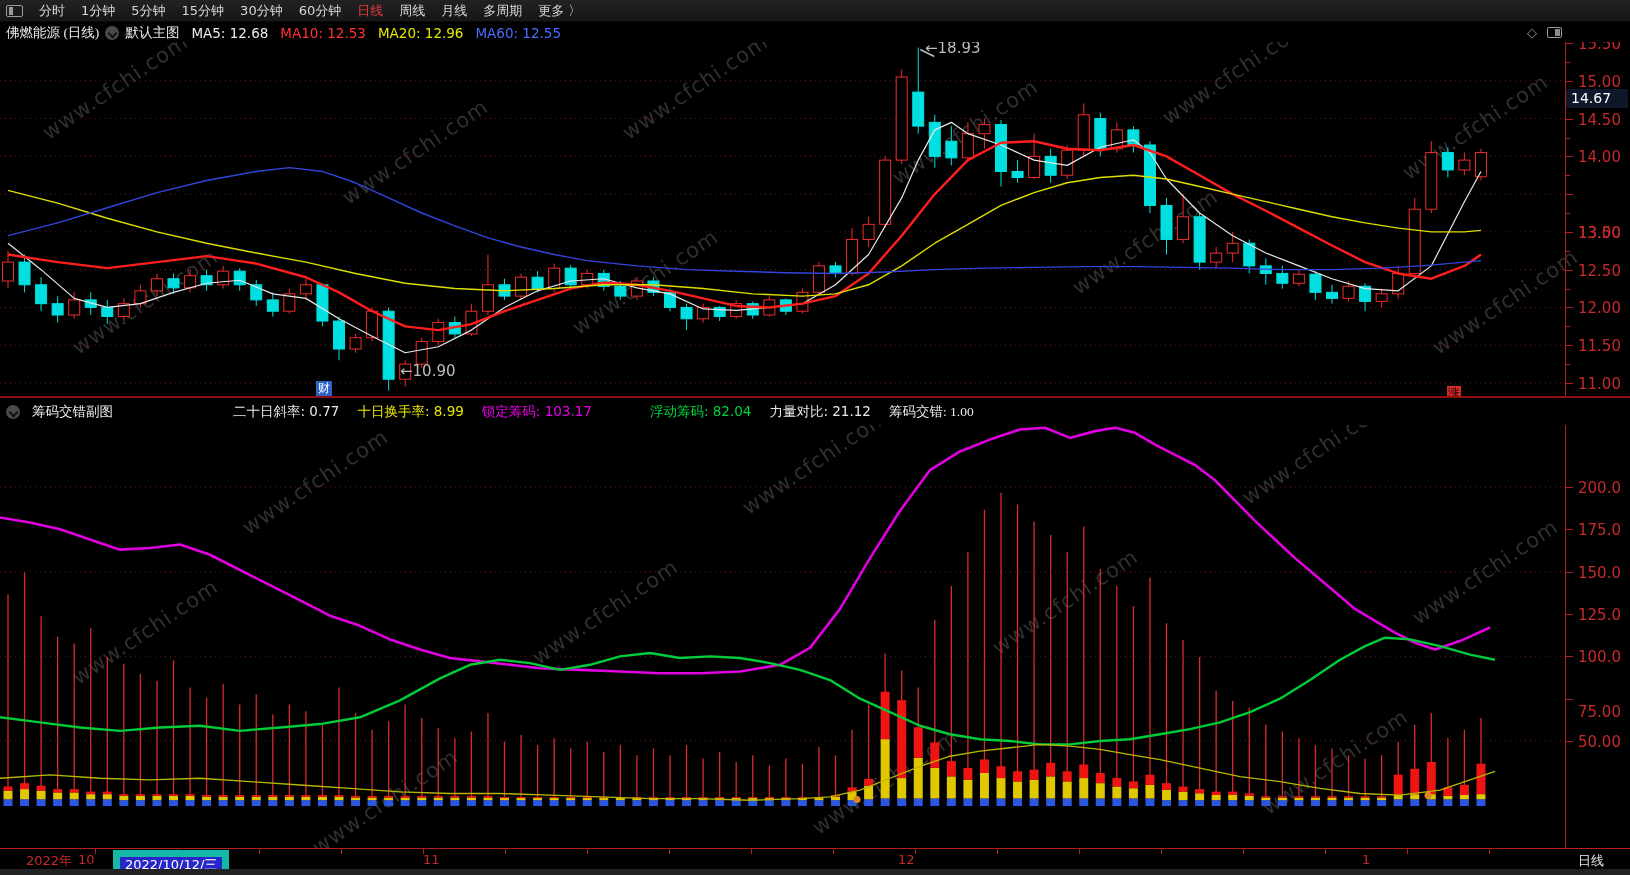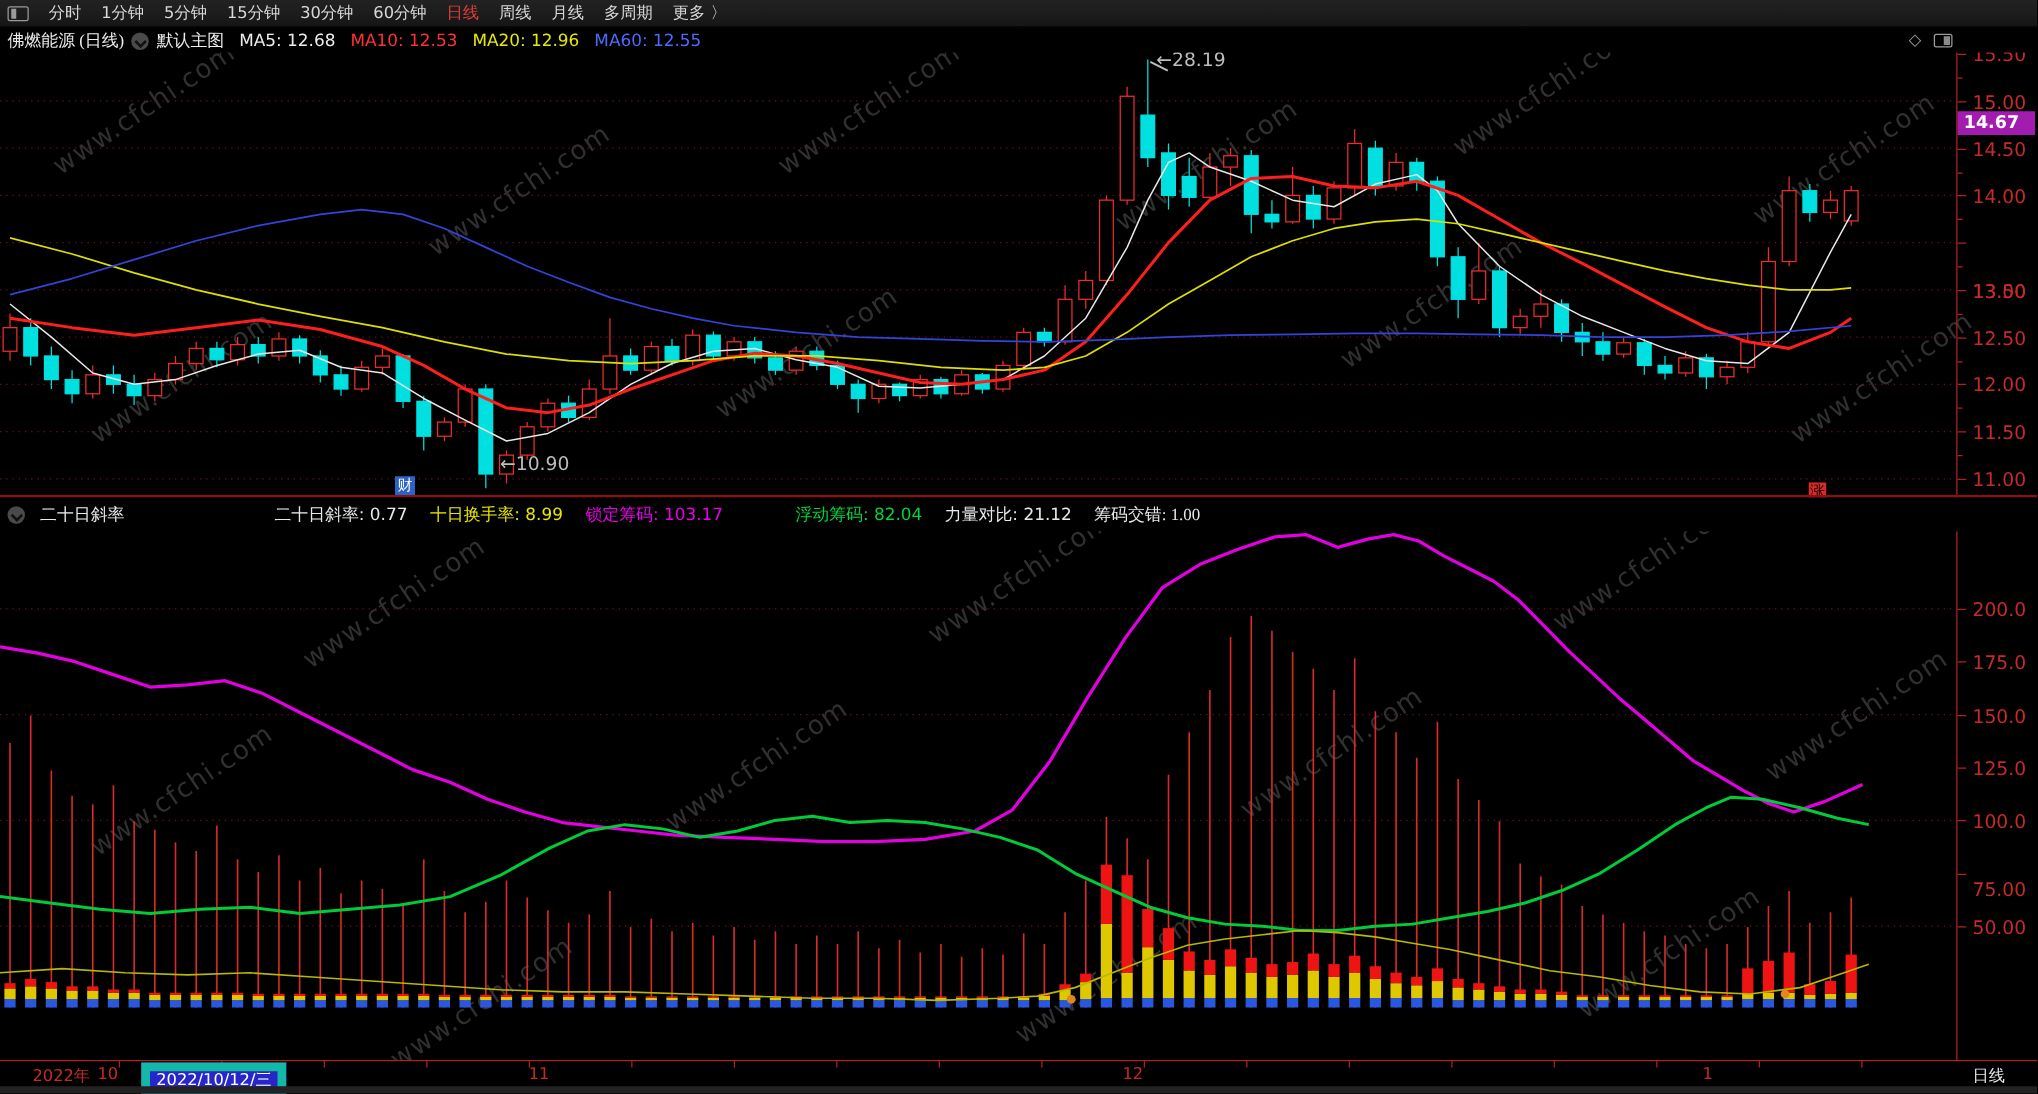--- a/index.html
+++ b/index.html
@@ -48,22 +48,22 @@
   .watermark {
     position:absolute; z-index:1; color:#3c3c3c; font-size:21px; letter-spacing:1px;
     transform:rotate(-34deg); white-space:nowrap; opacity:.8;
   }
   
   .divider-h { position:absolute; left:0; top:396px; width:1630px; height:2px; background:#8e1010; z-index:4; }
   .axis-vline { position:absolute; left:1565px; top:30px; width:1px; height:839px; background:#b32020; z-index:3; }
   .axis-label { position:absolute; left:1578px; color:#c62a2a; font-size:15px; z-index:3; white-space:nowrap; }
   .axis-tick { position:absolute; left:1566px; height:1px; background:#b32020; z-index:3; }
   .price-box {
-    position:absolute; left:1566px; top:89px; width:62px; height:19px; background:#a21caf;
-    color:#fff; font-size:14px; font-weight:bold; line-height:19px; padding-left:5px; z-index:4;
+    position:absolute; left:1566px; top:89px; width:62px; height:19px; background:#0f172a;
+    color:#fff; font-size:14px; font-weight:normal; line-height:19px; padding-left:5px; z-index:4;
   }
   
   .subheader {
     position:absolute; left:0; top:398px; width:1630px; height:27px; background:#000;
     display:flex; align-items:center; z-index:4; font-size:13.5px;
   }
   .sub-title { color:#ececec; margin-left:6px; white-space:nowrap; }
   .indicators { display:flex; margin-left:120px; gap:18px; }
   .indicator { white-space:nowrap; }
   
@@ -695,21 +695,21 @@
       <rect x="1476.45" y="374.24452" width="9" height="6.7732" fill="#2957e0"></rect>
       <rect x="1476.45" y="369.16462" width="9" height="5.0799" fill="#e0c800"></rect>
       <rect x="1476.45" y="338.68522" width="9" height="30.479400000000002" fill="#ee1414"></rect>
       <polyline points="0,92.4794 30,97.55930000000001 60,104.33250000000001 90,114.4923 120,124.6521 150,122.9588 180,119.57220000000001 210,129.732 240,144.9717 270,160.2114 300,175.4511 330,190.6908 360,200.85060000000001 390,214.397 420,224.5568 450,233.0233 480,236.4099 510,239.7965 540,243.1831 580,244.8764 620,246.5697 660,248.263 700,248.263 740,246.5697 780,239.7965 810,222.86350000000002 840,183.9176 870,133.11860000000001 900,85.7062 930,45.067 960,26.4407 990,14.587600000000002 1020,4.427799999999998 1045,2.734499999999997 1070,12.894300000000001 1095,6.121099999999998 1115,2.734499999999997 1135,7.814399999999999 1155,19.667499999999997 1175,29.8273 1195,39.9871 1215,55.2268 1235,75.5464 1255,95.866 1275,114.4923 1295,133.11860000000001 1315,150.0516 1335,166.9846 1355,183.9176 1375,195.7707 1395,207.6238 1415,217.7836 1435,224.5568 1460,216.0903 1490,202.5439" fill="none" stroke="#e000e0" stroke-width="2.6" stroke-linejoin="round"></polyline>
       <polyline points="0,292.28880000000004 40,297.3687 80,302.4486 120,305.8352 160,302.4486 200,300.75530000000003 240,305.8352 280,302.4486 320,299.062 360,292.28880000000004 400,275.35580000000004 440,253.34290000000001 470,239.7965 500,234.7166 530,238.10320000000002 560,244.8764 590,239.7965 620,231.33 650,227.9434 680,233.0233 710,231.33 740,233.0233 770,238.10320000000002 800,244.8764 830,255.0362 860,273.6625 890,287.20889999999997 920,300.75530000000003 950,309.22180000000003 980,314.3017 1010,315.995 1040,319.3816 1070,319.3816 1100,315.995 1130,314.3017 1160,309.22180000000003 1190,304.14189999999996 1220,297.3687 1250,287.20889999999997 1280,273.6625 1310,255.0362 1340,234.7166 1365,221.1702 1385,212.7037 1410,214.397 1440,221.1702 1470,229.6367 1495,234.7166" fill="none" stroke="#00cc3a" stroke-width="2.4" stroke-linejoin="round"></polyline>
       <polyline points="0,353.2476 50,349.861 100,353.2476 150,354.9409 200,353.2476 250,356.6342 300,360.0208 350,363.4074 400,366.794 450,368.4873 500,368.4873 550,370.1806 600,371.8739 650,373.5672 700,373.5672 750,375.2605 800,373.5672 830,371.8739 860,365.1007 890,353.2476 920,341.3945 950,331.23470000000003 980,326.1548 1010,322.7682 1040,319.3816 1070,321.0749 1100,324.4615 1130,329.5414 1160,334.6213 1200,343.0878 1240,351.5543 1280,356.6342 1320,363.4074 1360,368.4873 1400,370.1806 1440,365.1007 1470,354.9409 1495,346.4744" fill="none" stroke="#b8b800" stroke-width="1.3" stroke-linejoin="round"></polyline>
       <circle cx="857" cy="374.41385" r="3.5" fill="#e08820"></circle>
       <circle cx="1428" cy="370.1806" r="3.5" fill="#e08820"></circle>
     </svg>
 
-  <div class="annot" style="left:925px; top:39px;">←28.19</div>
+  <div class="annot" style="left:925px; top:39px;">←18.93</div>
   <div class="annot" style="left:400px; top:362px;">←10.90</div>
   <div class="badge-cai">财</div>
   <div class="badge-zhang">涨</div>
 
   <div class="divider-h"></div>
   <div class="axis-vline"></div>
   <div id="axis-labels">
       <div class="axis-label" style="top: 35px;">15.50</div>
       <div class="axis-tick" style="top: 43px; width: 7px;"></div>
       <div class="axis-tick" style="top: 62px; width: 4px;"></div>
@@ -751,21 +751,21 @@
       <div class="axis-tick" style="top: 656.33px; width: 7px;"></div>
       <div class="axis-label" style="top: 703px;">75.00</div>
       <div class="axis-tick" style="top: 698.663px; width: 7px;"></div>
       <div class="axis-label" style="top: 732.995px;">50.00</div>
       <div class="axis-tick" style="top: 740.995px; width: 7px;"></div>
     </div>
   <div class="price-box">14.67</div>
 
   <div class="subheader">
     <span class="circle-chevron"></span>
-    <span class="sub-title">二十日斜率</span>
+    <span class="sub-title">筹码交错副图</span>
     <span class="indicators" id="indicators">
         <span class="indicator" style="color: rgb(232, 232, 232);">二十日斜率: 0.77</span>
         <span class="indicator" style="color: rgb(232, 232, 0);">十日换手率: 8.99</span>
         <span class="indicator" style="color: rgb(232, 0, 232);">锁定筹码: 103.17</span>
         <span class="indicator" style="color: rgb(0, 211, 60); margin-left: 40px;">浮动筹码: 82.04</span>
         <span class="indicator" style="color: rgb(232, 232, 232);">力量对比: 21.12</span>
         <span class="indicator" style="color: rgb(232, 232, 232); font-family: Liberation Serif, serif;">筹码交错: 1.00</span>
       </span>
   </div>
 

